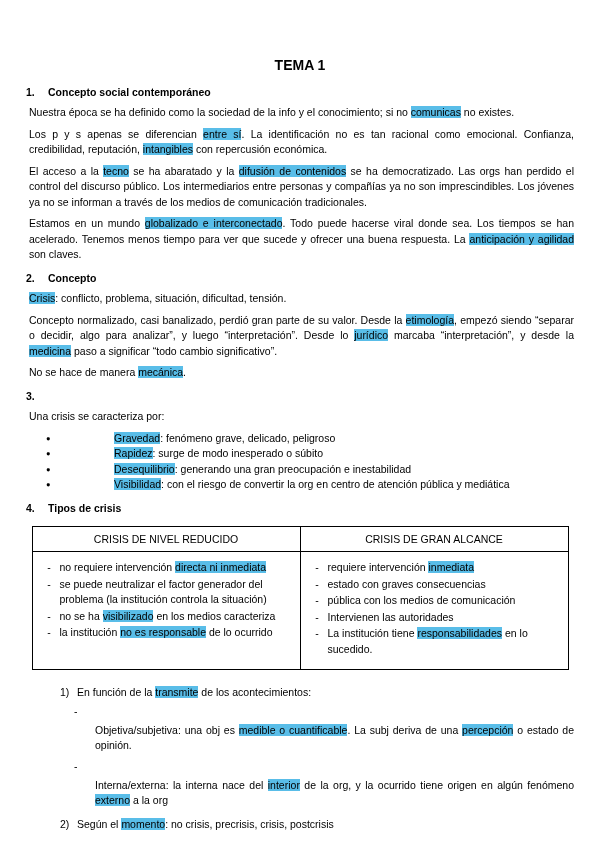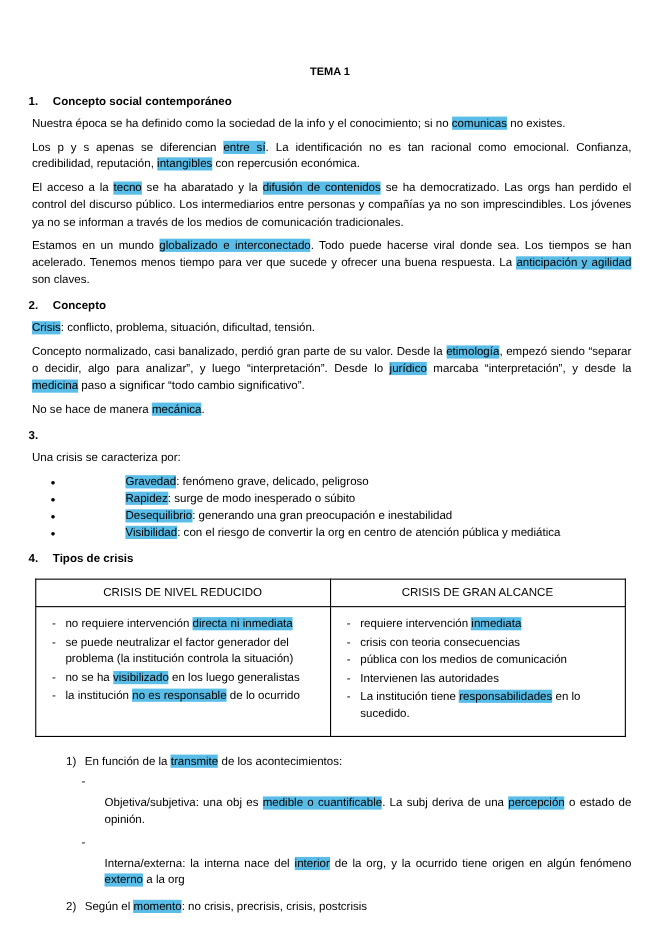--- a/index.html
+++ b/index.html
@@ -4,21 +4,21 @@
 <style>
   html, body { margin: 0; padding: 0; }
   body {
     width: 600px; height: 848px;
     background: #ffffff; color: #000000;
     font-family: "Liberation Sans", sans-serif;
     font-size: 10.5px;
     overflow: hidden;
   }
   .page { padding: 58px 26px 20px 26px; }
-  .title { font-weight: 700; font-size: 10px; text-align: center; line-height: 15.5px; margin-bottom: 11px; }
+  .title { font-weight: 700; font-size: 14px; text-align: center; line-height: 15.5px; margin-bottom: 11px; }
   .section-heading { display: flex; font-weight: 700; line-height: 15.5px; margin: 8px 0 5px; }
   .hnum { flex: none; width: 22px; }
   .para { margin: 0 0 6px 3px; line-height: 15.5px; text-align: justify; }
   .hl { background: var(--hl, #59bde8); }
   .bullet-list { margin: 0 0 8px 20px; }
   .bullet-item { display: flex; line-height: 15.5px; }
   .bullet-marker { flex: none; width: 24px; font-size: 7.5px; line-height: 15.5px; }
   .bullet-text { flex: 1; margin-left: 44px; }
   .crisis-table { width: 537px; margin: 10px auto 15px auto; border-collapse: collapse; table-layout: fixed; }
   .crisis-table th { border: 1.5px solid #000; font-weight: 400; text-align: center; padding: 6px 4px; }
@@ -100,35 +100,35 @@
           <div class="dash-item">
             <span class="dash-marker">-</span>
             <span class="dash-text"><span>no requiere intervención </span><span class="hl">directa ni inmediata</span></span>
           </div>
           <div class="dash-item">
             <span class="dash-marker">-</span>
             <span class="dash-text"><span>se puede neutralizar el factor generador del problema (la institución controla la situación)</span></span>
           </div>
           <div class="dash-item">
             <span class="dash-marker">-</span>
-            <span class="dash-text"><span>no se ha </span><span class="hl">visibilizado</span><span> en los luego generalistas</span></span>
+            <span class="dash-text"><span>no se ha </span><span class="hl">visibilizado</span><span> en los medios caracteriza</span></span>
           </div>
           <div class="dash-item">
             <span class="dash-marker">-</span>
             <span class="dash-text"><span>la institución </span><span class="hl">no es responsable</span><span> de lo ocurrido</span></span>
           </div>
         </td>
         <td>
           <div class="dash-item">
             <span class="dash-marker">-</span>
             <span class="dash-text"><span>requiere intervención </span><span class="hl">inmediata</span></span>
           </div>
           <div class="dash-item">
             <span class="dash-marker">-</span>
-            <span class="dash-text"><span>crisis con teoria consecuencias</span></span>
+            <span class="dash-text"><span>estado con graves consecuencias</span></span>
           </div>
           <div class="dash-item">
             <span class="dash-marker">-</span>
             <span class="dash-text"><span>pública con los medios de comunicación</span></span>
           </div>
           <div class="dash-item">
             <span class="dash-marker">-</span>
             <span class="dash-text"><span>Intervienen las autoridades</span></span>
           </div>
           <div class="dash-item">

